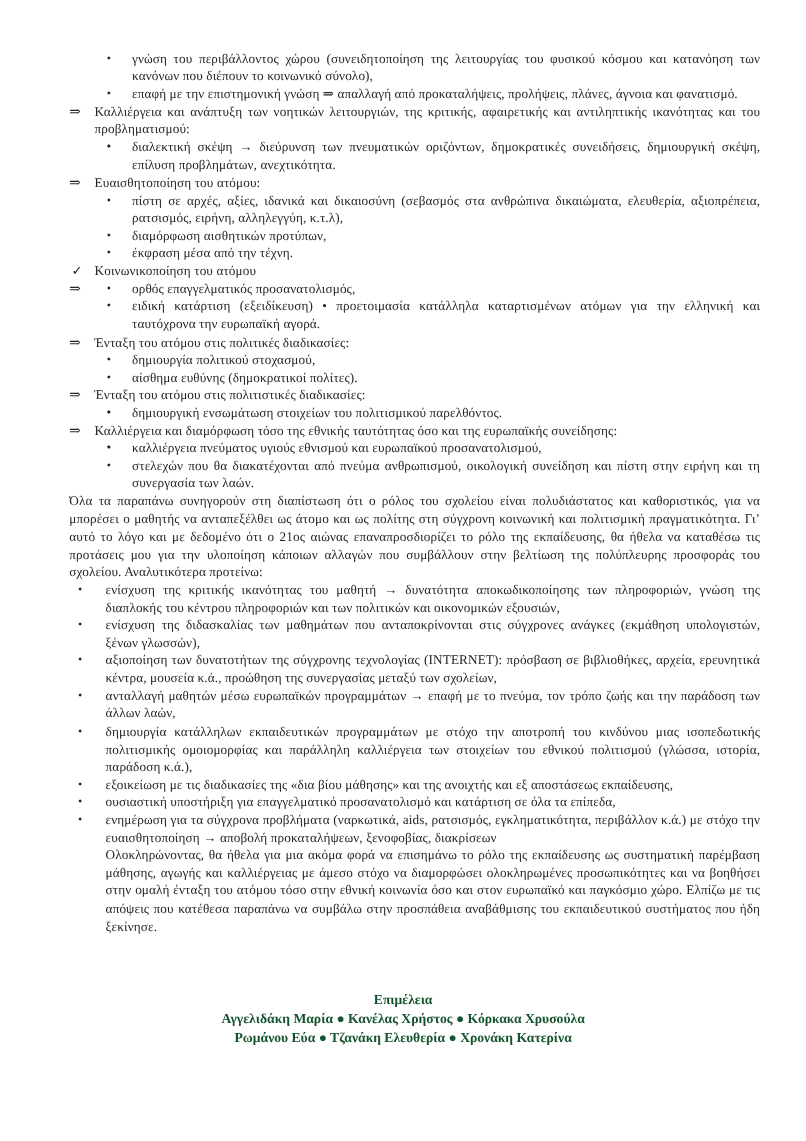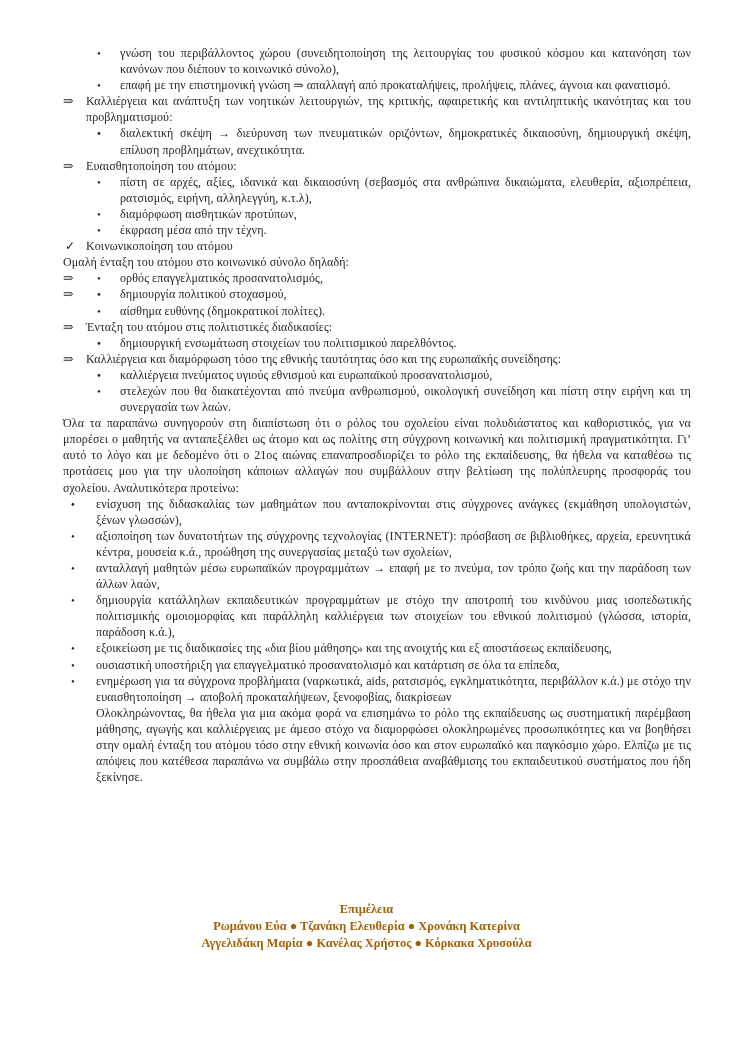--- a/index.html
+++ b/index.html
@@ -57,61 +57,60 @@
 
   .credits {
     position: absolute;
     left: 0;
     top: 901px;
     width: 733px;
     text-align: center;
     font-weight: bold;
     font-size: 12.4px;
     line-height: 17.2px;
-    color: #a16207;
+    color: #14532d;
   }
 </style>
 </head>
 <body>
 
 <div class="page">
   <div class="content" id="doc-content">
       <div class="block bullet2"><span class="marker">•</span><span class="text">γνώση του περιβάλλοντος χώρου (συνειδητοποίηση της λειτουργίας του φυσικού κόσμου και κατανόηση των κανόνων που διέπουν το κοινωνικό σύνολο),</span></div>
       <div class="block bullet2"><span class="marker">•</span><span class="text">επαφή με την επιστημονική γνώση ⇒ απαλλαγή από  προκαταλήψεις, προλήψεις, πλάνες, άγνοια και φανατισμό.</span></div>
       <div class="block arrow"><span class="marker">⇒</span><span class="text">Καλλιέργεια και ανάπτυξη των νοητικών λειτουργιών, της κριτικής, αφαιρετικής και αντιληπτικής ικανότητας και του προβληματισμού:</span></div>
       <div class="block bullet2"><span class="marker">•</span></div>
-      <div class="block bullet2"><span class="marker">•</span><span class="text">διαλεκτική σκέψη → διεύρυνση των πνευματικών οριζόντων, δημοκρατικές δικαιοσύνη, δημιουργική σκέψη, επίλυση προβλημάτων, ανεχτικότητα.</span></div>
+      <div class="block bullet2"><span class="marker">•</span><span class="text">διαλεκτική σκέψη → διεύρυνση των πνευματικών οριζόντων, δημοκρατικές συνειδήσεις, δημιουργική σκέψη, επίλυση προβλημάτων, ανεχτικότητα.</span></div>
       <div class="block arrow"><span class="marker">⇒</span><span class="text">Ευαισθητοποίηση του ατόμου:</span></div>
       <div class="block bullet2"><span class="marker">•</span><span class="text">πίστη σε αρχές, αξίες, ιδανικά και δικαιοσύνη (σεβασμός στα ανθρώπινα δικαιώματα, ελευθερία, αξιοπρέπεια, ρατσισμός, ειρήνη, αλληλεγγύη, κ.τ.λ),</span></div>
       <div class="block bullet2"><span class="marker">•</span><span class="text">διαμόρφωση αισθητικών προτύπων,</span></div>
       <div class="block bullet2"><span class="marker">•</span><span class="text">έκφραση μέσα από την τέχνη.</span></div>
       <div class="block check"><span class="marker">✓</span><span class="text">Κοινωνικοποίηση του ατόμου</span></div>
-      <div class="block para"><span class="text">Ομαλή ένταξη του ατόμου στο κοινωνικό σύνολο δηλαδή:</span></div>
       <div class="block arrow"><span class="marker">⇒</span></div>
       <div class="block bullet2"><span class="marker">•</span><span class="text">ορθός επαγγελματικός προσανατολισμός,</span></div>
-      <div class="block bullet2"><span class="marker">•</span></div>
-      <div class="block arrow"><span class="marker">⇒</span></div>
+      <div class="block bullet2"><span class="marker">•</span><span class="text">ειδική κατάρτιση (εξειδίκευση) • προετοιμασία κατάλληλα καταρτισμένων ατόμων για την ελληνική και ταυτόχρονα την ευρωπαϊκή αγορά.</span></div>
+      <div class="block arrow"><span class="marker">⇒</span><span class="text">Ένταξη του ατόμου στις πολιτικές διαδικασίες:</span></div>
       <div class="block bullet2"><span class="marker">•</span><span class="text">δημιουργία πολιτικού στοχασμού,</span></div>
       <div class="block bullet2"><span class="marker">•</span><span class="text">αίσθημα ευθύνης (δημοκρατικοί πολίτες).</span></div>
       <div class="block arrow"><span class="marker">⇒</span><span class="text">Ένταξη του ατόμου στις πολιτιστικές διαδικασίες:</span></div>
       <div class="block bullet2"><span class="marker">•</span></div>
       <div class="block bullet2"><span class="marker">•</span><span class="text">δημιουργική ενσωμάτωση στοιχείων του πολιτισμικού παρελθόντος.</span></div>
       <div class="block arrow"><span class="marker">⇒</span><span class="text">Καλλιέργεια και διαμόρφωση  τόσο της εθνικής ταυτότητας όσο και της ευρωπαϊκής συνείδησης:</span></div>
       <div class="block bullet2"><span class="marker">•</span></div>
       <div class="block bullet2"><span class="marker">•</span><span class="text">καλλιέργεια πνεύματος υγιούς εθνισμού και ευρωπαϊκού προσανατολισμού,</span></div>
       <div class="block bullet2"><span class="marker">•</span><span class="text">στελεχών που θα διακατέχονται από πνεύμα ανθρωπισμού, οικολογική συνείδηση και πίστη στην ειρήνη και τη συνεργασία των λαών.</span></div>
       <div class="block para"><span class="text">Όλα τα παραπάνω συνηγορούν στη διαπίστωση ότι ο ρόλος του σχολείου είναι πολυδιάστατος και καθοριστικός, για να μπορέσει ο μαθητής να ανταπεξέλθει ως άτομο και ως πολίτης στη σύγχρονη κοινωνική και πολιτισμική πραγματικότητα. Γι’ αυτό το λόγο και με δεδομένο ότι ο 21ος αιώνας επαναπροσδιορίζει το ρόλο της εκπαίδευσης, θα ήθελα να καταθέσω τις προτάσεις μου για την υλοποίηση κάποιων αλλαγών που συμβάλλουν στην βελτίωση της πολύπλευρης προσφοράς του σχολείου. Αναλυτικότερα προτείνω:</span></div>
-      <div class="block bullet1"><span class="marker">•</span></div>
+      <div class="block bullet1"><span class="marker">•</span><span class="text">ενίσχυση της κριτικής ικανότητας του μαθητή → δυνατότητα αποκωδικοποίησης των πληροφοριών, γνώση της διαπλοκής του κέντρου πληροφοριών και των πολιτικών και οικονομικών εξουσιών,</span></div>
       <div class="block bullet1"><span class="marker">•</span><span class="text">ενίσχυση της διδασκαλίας των μαθημάτων που ανταποκρίνονται στις σύγχρονες ανάγκες (εκμάθηση υπολογιστών, ξένων γλωσσών),</span></div>
       <div class="block bullet1"><span class="marker">•</span><span class="text">αξιοποίηση των δυνατοτήτων της σύγχρονης τεχνολογίας (INTERNET): πρόσβαση σε βιβλιοθήκες, αρχεία, ερευνητικά κέντρα, μουσεία κ.ά., προώθηση της συνεργασίας μεταξύ των σχολείων,</span></div>
       <div class="block bullet1"><span class="marker">•</span><span class="text">ανταλλαγή μαθητών μέσω ευρωπαϊκών προγραμμάτων → επαφή με το πνεύμα, τον τρόπο ζωής και την παράδοση των άλλων λαών,</span></div>
       <div class="block bullet1"><span class="marker">•</span><span class="text">δημιουργία κατάλληλων εκπαιδευτικών προγραμμάτων με στόχο την αποτροπή του κινδύνου μιας ισοπεδωτικής πολιτισμικής ομοιομορφίας και παράλληλη καλλιέργεια των στοιχείων του εθνικού πολιτισμού (γλώσσα, ιστορία, παράδοση κ.ά.),</span></div>
       <div class="block bullet1"><span class="marker">•</span><span class="text">εξοικείωση με τις διαδικασίες της «δια βίου μάθησης» και της ανοιχτής και εξ αποστάσεως εκπαίδευσης,</span></div>
       <div class="block bullet1"><span class="marker">•</span><span class="text">ουσιαστική υποστήριξη για επαγγελματικό προσανατολισμό και κατάρτιση σε όλα τα επίπεδα,</span></div>
       <div class="block bullet1"><span class="marker">•</span><span class="text">ενημέρωση για τα σύγχρονα προβλήματα (ναρκωτικά, aids, ρατσισμός, εγκληματικότητα, περιβάλλον κ.ά.) με στόχο την ευαισθητοποίηση → αποβολή προκαταλήψεων, ξενοφοβίας, διακρίσεων</span></div>
       <div class="block para-indent"><span class="text">Ολοκληρώνοντας, θα ήθελα για μια ακόμα φορά να επισημάνω το ρόλο της εκπαίδευσης ως συστηματική παρέμβαση μάθησης, αγωγής και καλλιέργειας με άμεσο στόχο να διαμορφώσει ολοκληρωμένες προσωπικότητες και να βοηθήσει στην ομαλή ένταξη του ατόμου τόσο στην εθνική κοινωνία όσο και στον ευρωπαϊκό και παγκόσμιο χώρο. Ελπίζω με τις απόψεις που κατέθεσα παραπάνω να συμβάλω στην προσπάθεια αναβάθμισης του εκπαιδευτικού συστήματος που ήδη ξεκίνησε.</span></div>
     </div>
   <div class="credits">
     <div class="credit-title">Επιμέλεια</div>
+    <div class="credit-line">Αγγελιδάκη Μαρία ● Κανέλας Χρήστος ● Κόρκακα Χρυσούλα</div>
     <div class="credit-line">Ρωμάνου Εύα ● Τζανάκη Ελευθερία ● Χρονάκη Κατερίνα</div>
-    <div class="credit-line">Αγγελιδάκη Μαρία ● Κανέλας Χρήστος ● Κόρκακα Χρυσούλα</div>
   </div>
 </div>
 
 </body></html>

